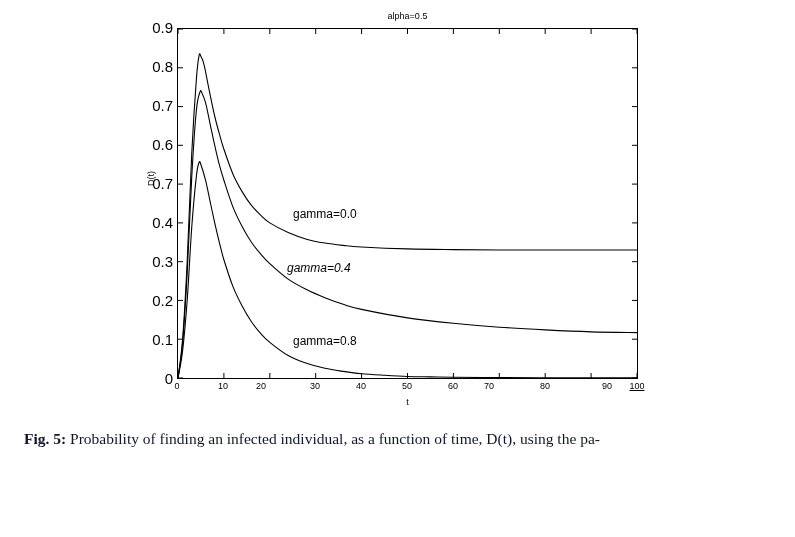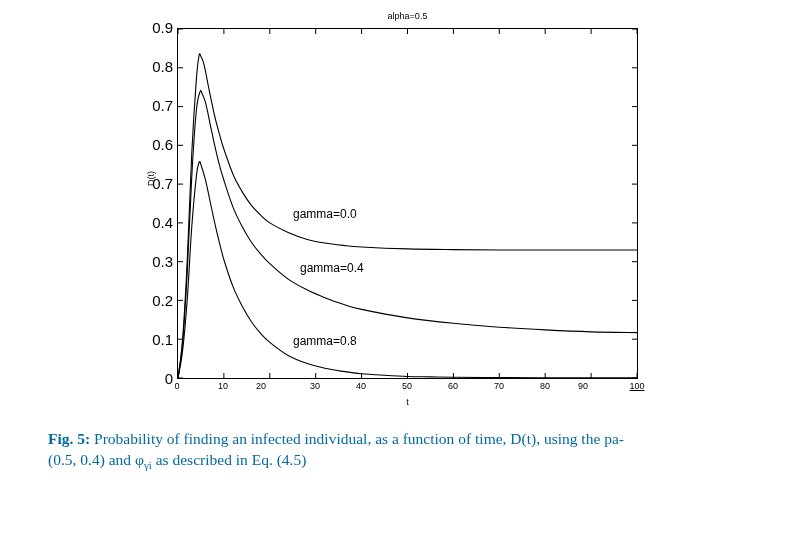--- a/index.html
+++ b/index.html
@@ -97,28 +97,28 @@
   }
   .curve-label {
     position: absolute;
     font-family: "Liberation Sans", sans-serif;
     font-size: 12px;
     white-space: nowrap;
   }
   
   #caption {
     position: absolute;
-    left: 48px;
+    left: 24px;
     top: 428px;
     width: 738px;
     font-family: "Liberation Serif", serif;
     font-size: 15.5px;
     line-height: 21px;
     text-align: justify;
-    color: #0369a1;
+    color: #0f172a;
   }
   #caption b { font-weight: bold; }
   .sub {
     font-size: 11px;
     vertical-align: sub;
   }
   .cap-line { display: block; }
 </style>
 </head>
 <body>
@@ -144,23 +144,23 @@
   </div>
 
   <div id="xtick-layer">
     <div class="xtick-label" style="left:0px;">0</div>
     <div class="xtick-label" style="left:46px;">10</div>
     <div class="xtick-label" style="left:84px;">20</div>
     <div class="xtick-label" style="left:138px;">30</div>
     <div class="xtick-label" style="left:184px;">40</div>
     <div class="xtick-label" style="left:230px;">50</div>
     <div class="xtick-label" style="left:276px;">60</div>
-    <div class="xtick-label" style="left:322px;">70</div>
+    <div class="xtick-label" style="left:312px;">70</div>
     <div class="xtick-label" style="left:368px;">80</div>
-    <div class="xtick-label" style="left:406px;">90</div>
+    <div class="xtick-label" style="left:430px;">90</div>
     <div class="xtick-label" style="left:460px;text-decoration:underline;">100</div>
   </div>
 
   <div id="plot-frame">
     <svg id="plot-svg" width="459" height="349" viewBox="0 0 459 349" preserveAspectRatio="none" style="display:block;">
 
       <g stroke="#000" stroke-width="1">
         <line x1="0" y1="349" x2="0" y2="344"></line>
         <line x1="45.9" y1="349" x2="45.9" y2="344"></line>
         <line x1="91.8" y1="349" x2="91.8" y2="344"></line>
@@ -205,25 +205,22 @@
         <line x1="459" y1="38.8" x2="454" y2="38.8"></line>
         <line x1="459" y1="0" x2="454" y2="0"></line>
       </g>
       <path id="curve-0" fill="none" stroke="#000" stroke-width="1.1" d="M 0.00 349.00 C 0.77 342.54, 3.06 329.61, 4.59 310.22 C 6.12 290.83, 7.65 263.69, 9.18 232.67 C 10.71 201.64, 12.24 154.46, 13.77 124.09 C 15.30 93.71, 17.14 66.70, 18.36 50.41 C 19.58 34.12, 20.35 30.18, 21.11 26.37 C 21.88 22.56, 22.26 26.43, 22.95 27.53 C 23.64 28.63, 24.48 30.44, 25.25 32.96 C 26.01 35.48, 26.39 37.16, 27.54 42.66 C 28.69 48.15, 30.60 58.49, 32.13 65.92 C 33.66 73.35, 35.19 80.79, 36.72 87.25 C 38.25 93.71, 39.78 99.21, 41.31 104.70 C 42.84 110.19, 43.61 113.42, 45.90 120.21 C 48.20 127.00, 52.02 138.31, 55.08 145.42 C 58.14 152.53, 61.20 157.70, 64.26 162.87 C 67.32 168.04, 70.38 172.56, 73.44 176.44 C 76.50 180.32, 79.56 183.23, 82.62 186.13 C 85.68 189.04, 87.21 190.98, 91.80 193.89 C 96.39 196.80, 104.04 200.87, 110.16 203.58 C 116.28 206.30, 122.40 208.43, 128.52 210.18 C 134.64 211.92, 140.76 213.02, 146.88 214.05 C 153.00 215.09, 159.12 215.73, 165.24 216.38 C 171.36 217.03, 172.89 217.35, 183.60 217.93 C 194.31 218.51, 214.20 219.42, 229.50 219.87 C 244.80 220.32, 260.10 220.45, 275.40 220.65 C 290.70 220.84, 306.00 220.97, 321.30 221.03 C 336.60 221.10, 351.90 221.03, 367.20 221.03 C 382.50 221.03, 397.80 221.03, 413.10 221.03 C 428.40 221.03, 451.35 221.03, 459.00 221.03"></path>
       <path id="curve-1" fill="none" stroke="#000" stroke-width="1.1" d="M 0.00 349.00 C 0.77 343.18, 3.06 331.55, 4.59 314.10 C 6.12 296.65, 7.65 272.09, 9.18 244.30 C 10.71 216.51, 12.24 174.50, 13.77 147.36 C 15.30 120.21, 16.98 95.52, 18.36 81.43 C 19.74 67.34, 21.11 65.73, 22.03 62.82 C 22.95 59.91, 22.95 62.17, 23.87 63.98 C 24.79 65.79, 26.16 68.51, 27.54 73.68 C 28.92 78.85, 30.60 87.90, 32.13 95.01 C 33.66 102.11, 35.19 109.55, 36.72 116.33 C 38.25 123.12, 39.78 129.91, 41.31 135.72 C 42.84 141.54, 43.61 144.12, 45.90 151.23 C 48.20 158.34, 52.02 170.62, 55.08 178.38 C 58.14 186.13, 61.20 191.95, 64.26 197.77 C 67.32 203.58, 70.38 208.75, 73.44 213.28 C 76.50 217.80, 79.56 221.36, 82.62 224.91 C 85.68 228.47, 87.21 230.40, 91.80 234.61 C 96.39 238.81, 104.04 245.79, 110.16 250.12 C 116.28 254.45, 122.40 257.48, 128.52 260.59 C 134.64 263.69, 140.76 266.27, 146.88 268.73 C 153.00 271.19, 159.12 273.38, 165.24 275.32 C 171.36 277.26, 172.89 278.10, 183.60 280.36 C 194.31 282.63, 214.20 286.57, 229.50 288.89 C 244.80 291.22, 260.10 292.77, 275.40 294.32 C 290.70 295.87, 306.00 297.10, 321.30 298.20 C 336.60 299.30, 351.90 300.14, 367.20 300.92 C 382.50 301.69, 397.80 302.40, 413.10 302.85 C 428.40 303.31, 451.35 303.50, 459.00 303.63"></path>
       <path id="curve-2" fill="none" stroke="#000" stroke-width="1.1" d="M 0.00 349.00 C 0.77 344.48, 3.06 334.78, 4.59 321.86 C 6.12 308.93, 7.65 292.13, 9.18 271.44 C 10.71 250.76, 12.24 218.45, 13.77 197.77 C 15.30 177.09, 17.14 158.08, 18.36 147.36 C 19.58 136.63, 20.35 135.33, 21.11 133.40 C 21.88 131.46, 21.88 132.75, 22.95 135.72 C 24.02 138.70, 26.01 145.09, 27.54 151.23 C 29.07 157.37, 30.60 165.45, 32.13 172.56 C 33.66 179.67, 35.19 187.10, 36.72 193.89 C 38.25 200.68, 39.78 207.14, 41.31 213.28 C 42.84 219.42, 43.61 223.30, 45.90 230.73 C 48.20 238.16, 52.02 250.12, 55.08 257.87 C 58.14 265.63, 61.20 271.44, 64.26 277.26 C 67.32 283.08, 70.38 288.25, 73.44 292.77 C 76.50 297.30, 79.56 300.98, 82.62 304.41 C 85.68 307.83, 87.21 309.64, 91.80 313.32 C 96.39 317.01, 104.04 323.02, 110.16 326.51 C 116.28 330.00, 122.40 332.13, 128.52 334.26 C 134.64 336.40, 140.76 337.95, 146.88 339.31 C 153.00 340.66, 159.12 341.50, 165.24 342.41 C 171.36 343.31, 176.72 344.09, 183.60 344.73 C 190.49 345.38, 198.90 345.83, 206.55 346.29 C 214.20 346.74, 221.85 347.19, 229.50 347.45 C 237.15 347.71, 244.80 347.71, 252.45 347.84 C 260.10 347.97, 263.93 348.10, 275.40 348.22 C 286.87 348.35, 306.00 348.52, 321.30 348.61 C 336.60 348.71, 351.90 348.76, 367.20 348.81 C 382.50 348.85, 397.80 348.86, 413.10 348.88 C 428.40 348.90, 451.35 348.92, 459.00 348.92"></path>
     </svg>
   </div>
 
   <div class="curve-label" id="ann-0" style="left:293px; top:207px;">gamma=0.0</div>
-  <div class="curve-label" id="ann-1" style="left:300px; top:261px;">gamma=0.4</div>
+  <div class="curve-label" id="ann-1" style="left:287px; top:261px;font-style:italic;">gamma=0.4</div>
   <div class="curve-label" id="ann-2" style="left:293px; top:334px;">gamma=0.8</div>
 
 </div>
 
 <div id="caption">
   <span class="cap-line">
     <b>Fig. 5:</b><span> Probability of finding  an infected individual, as a function of time, D(t), using the pa-</span>
   </span>
-  <span class="cap-line">
-    <span>(0.5, 0.4) and  φ</span><span class="sub">γi</span><span> as described in Eq.  (4.5)</span>
-  </span>
 </div>
 
 </body></html>

